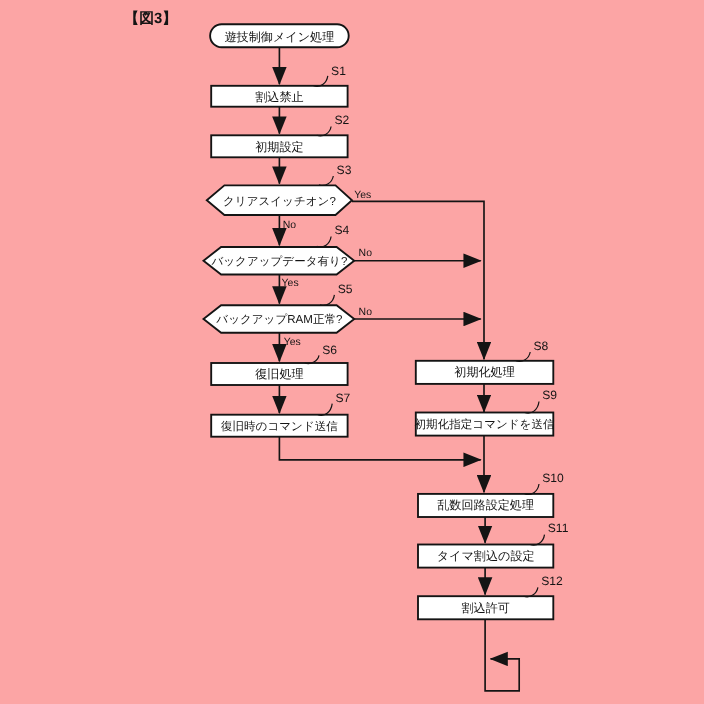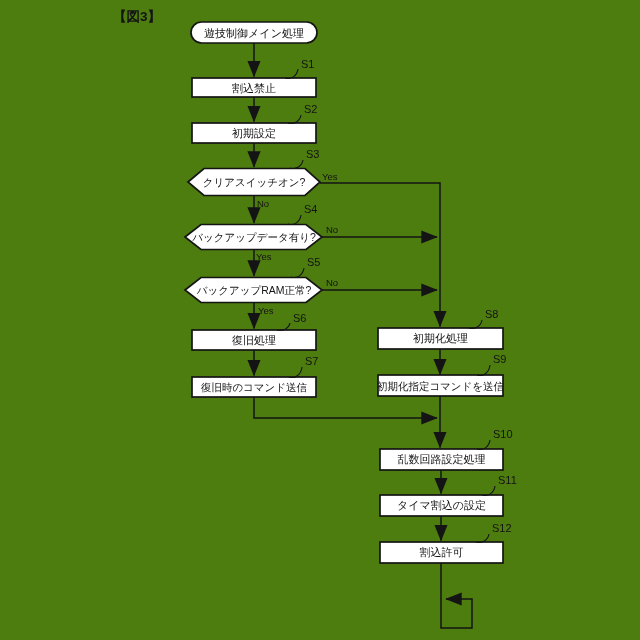--- a/index.html
+++ b/index.html
@@ -4,21 +4,21 @@
 <style>
   html, body {
     margin: 0;
     padding: 0;
     background: #ffffff;
   }
   .page {
     position: relative;
     width: 640px;
     height: 640px;
-    background: #4d7c0f;
+    background: #fca5a5;
     font-family: "Liberation Sans", "DejaVu Sans", sans-serif;
   }
   svg { display: block; }
   .shape {
     fill: #ffffff;
     stroke: #141414;
     stroke-width: 1.7;
   }
   .edge {
     fill: none;

